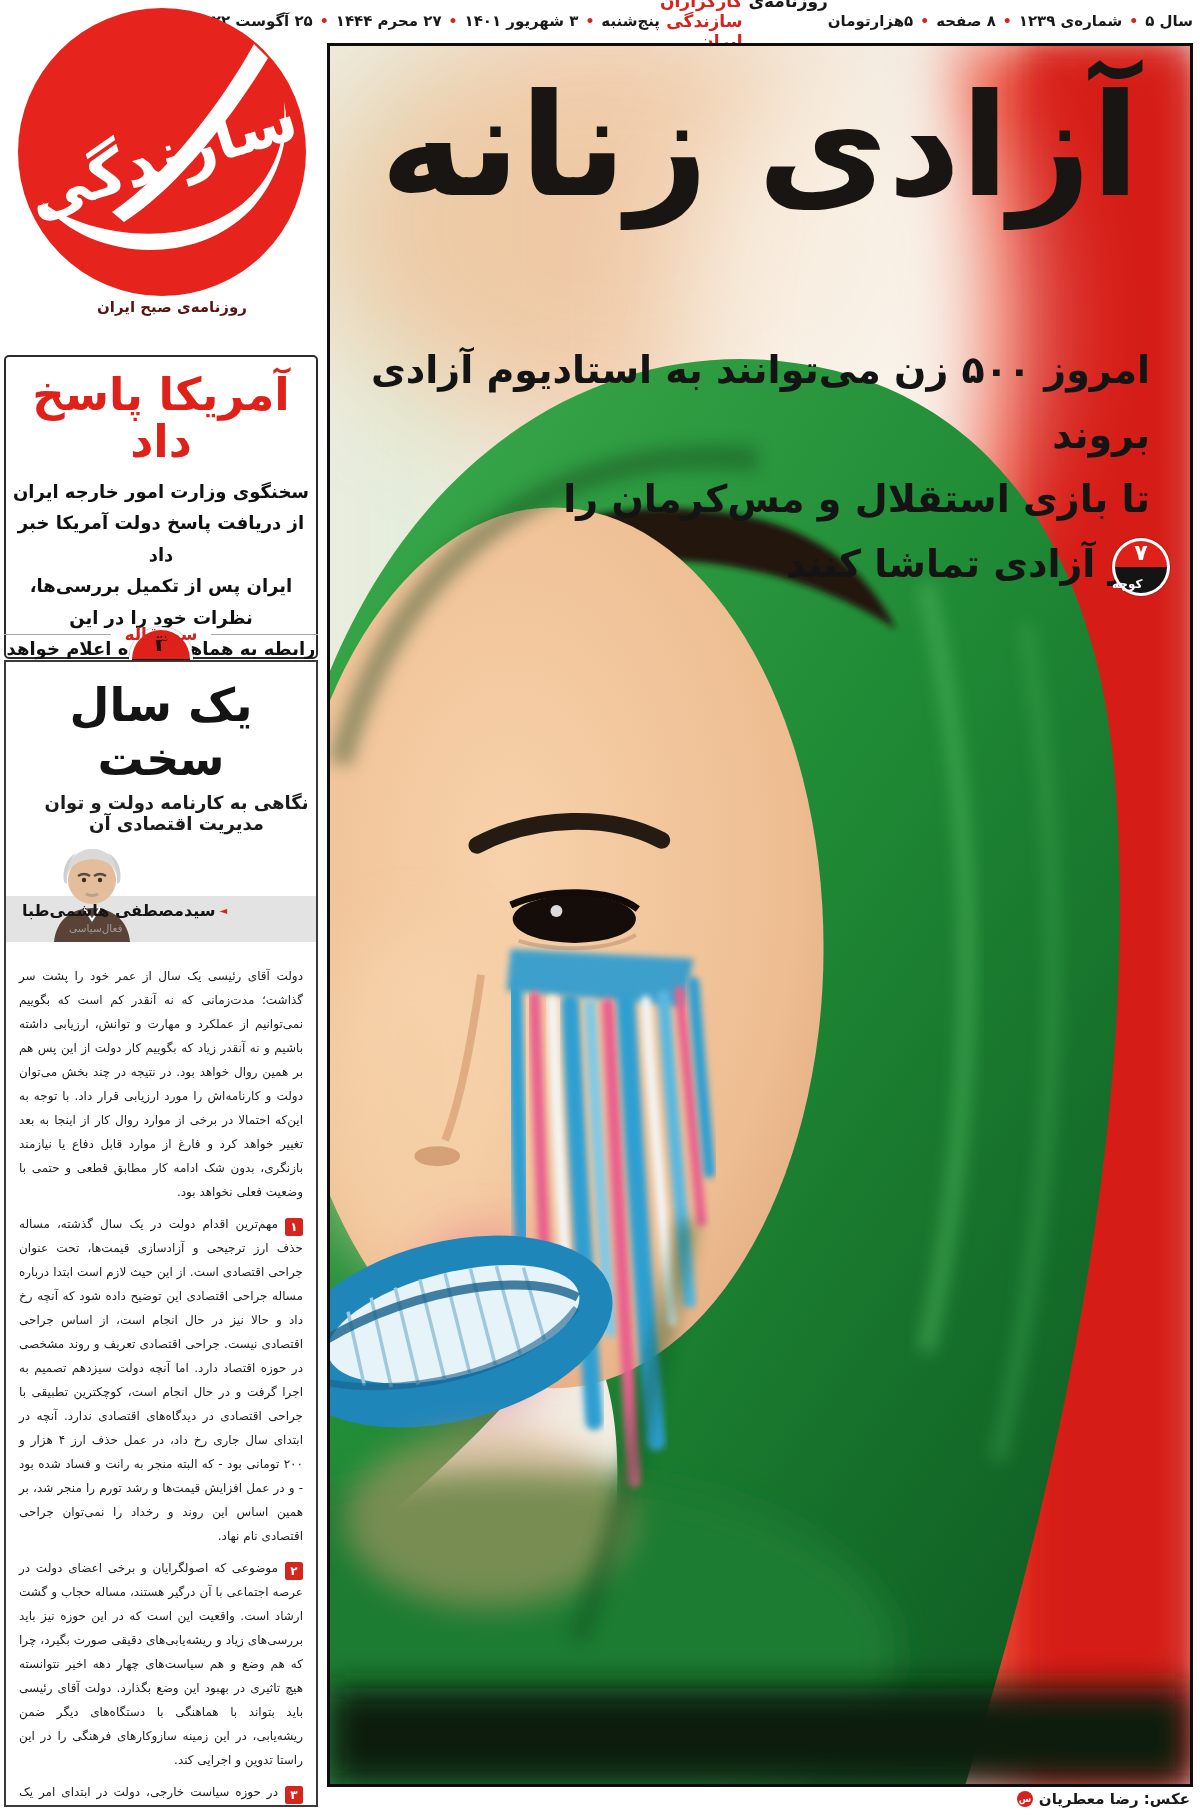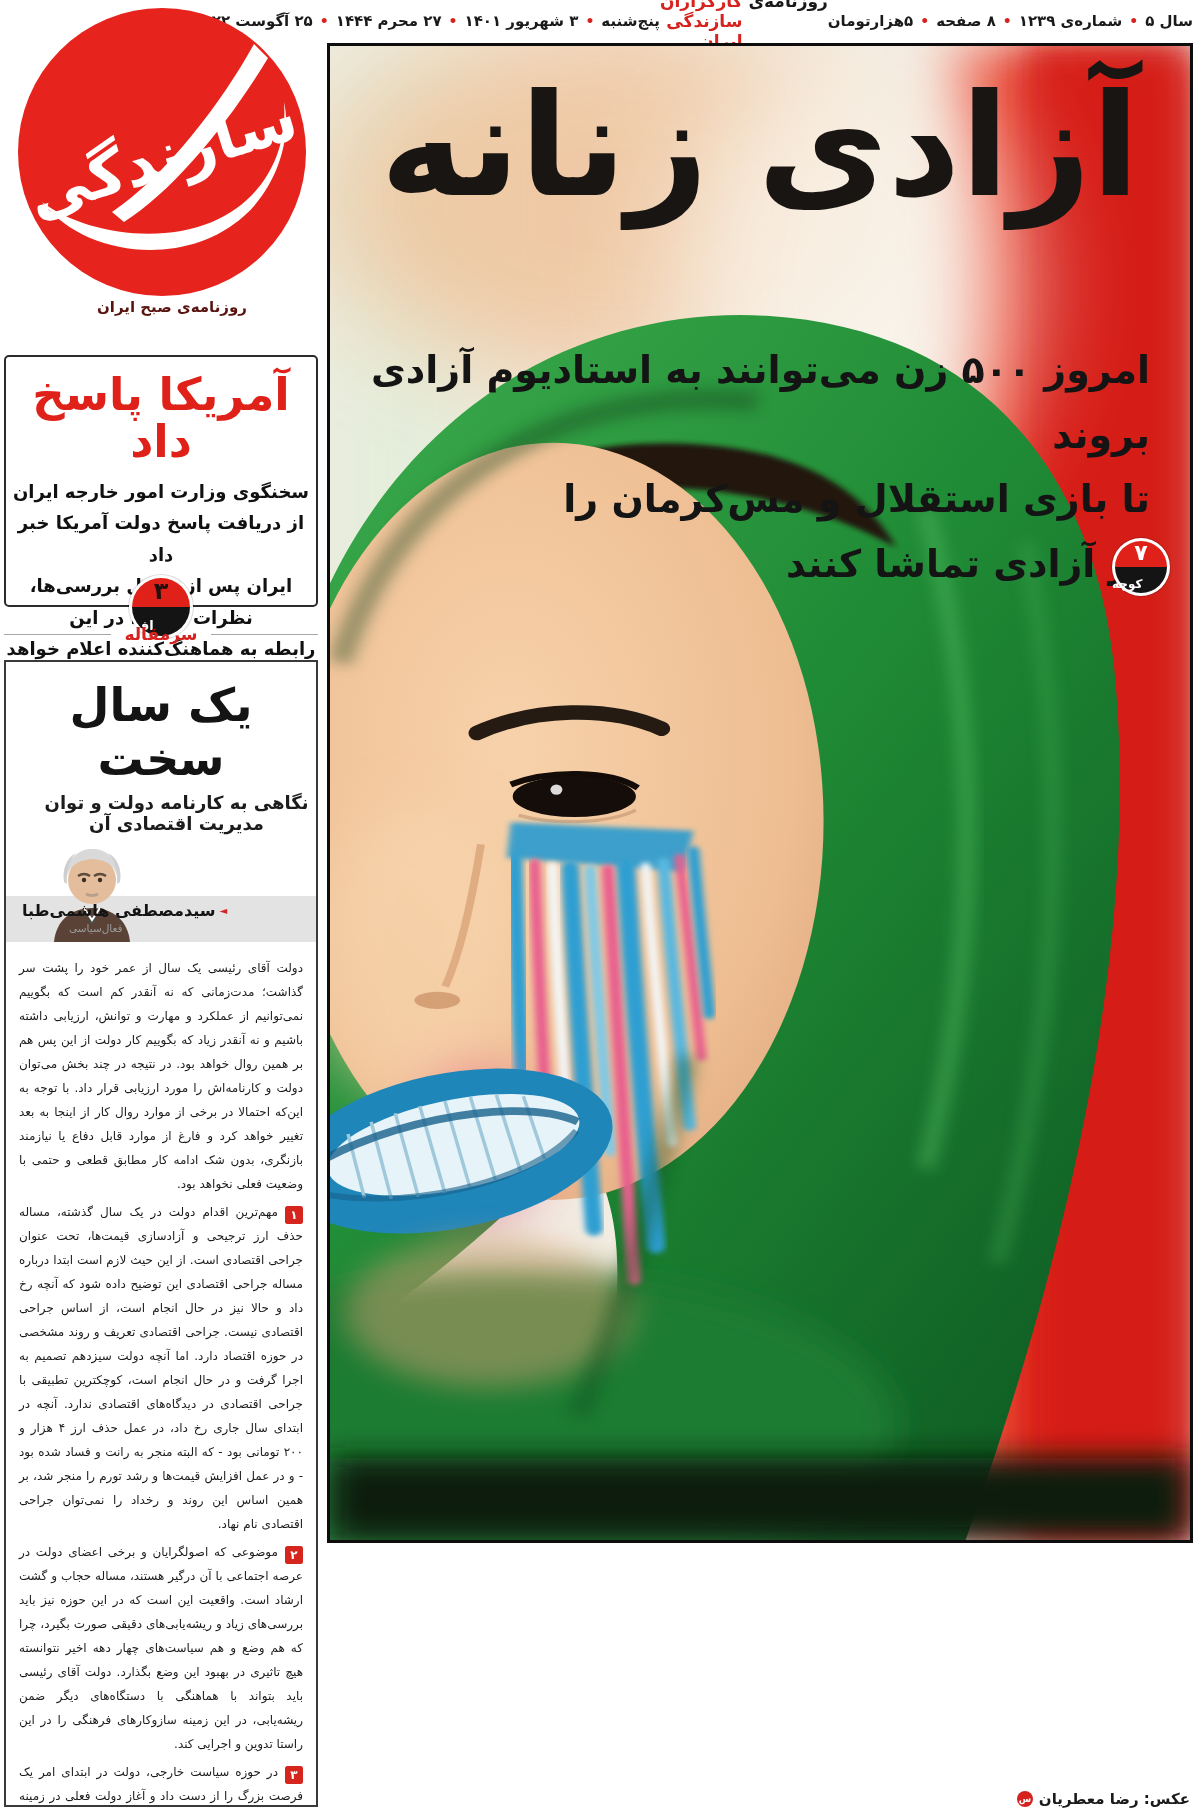--- a/index.html
+++ b/index.html
@@ -16,21 +16,21 @@
   .tb-name { display:flex; gap:6px; font-size:17px; font-weight:bold; }
   .tb-name .red { color:#d6231f; }
 
   
   .leftcol { position:absolute; left:0; top:0; width:322px; height:1815px; }
 
   .logo-wrap { position:absolute; top:6px; right:14px; width:292px; height:292px; }
   .logo-tagline { position:absolute; top:298px; right:40px; width:220px; text-align:center;
                   font-size:15px; font-weight:bold; color:#5a1410; }
 
-  .america-box { position:absolute; top:355px; right:4px; left:4px; height:252px;
+  .america-box { position:absolute; top:355px; right:4px; left:4px; height:304px;
                  border:2px solid #2b2b2b; border-radius:5px; background:#fff; text-align:center; }
   .america-head { margin-top:14px; font-size:45px; font-weight:900; color:#df2119; line-height:1.05; }
   .america-deck { margin-top:10px; font-size:18px; font-weight:bold; color:#111; line-height:1.75; }
 
   .page-badge { position:absolute; width:64px; height:64px; border-radius:50%;
                 background:#fff; box-shadow:0 0 0 1px rgba(0,0,0,.15); }
   .page-badge .inner { position:absolute; inset:3px; border-radius:50%; overflow:hidden;
                        background:linear-gradient(180deg,#df2119 0 50%,#141414 50% 100%); }
   .page-badge .num { position:absolute; top:3px; left:0; right:0; text-align:center;
                      font-size:24px; font-weight:900; line-height:1.1; }
@@ -54,28 +54,28 @@
   .byline { position:relative; margin-top:10px; height:100px; }
   .byline .strip { position:absolute; left:0; right:0; bottom:2px; height:46px; background:#e3e3e3; }
   .byline .photo { position:absolute; right:178px; bottom:2px; width:92px; height:96px; }
   .byline .who { position:absolute; left:16px; bottom:10px; text-align:left; direction:rtl; }
   .byline .name { font-size:16px; font-weight:900; color:#141414; }
   .byline .mark { color:#d6231f; font-size:10px; margin-left:4px; vertical-align:2px; }
   .byline .role { margin-top:2px; font-size:10.5px; color:#9a9a9a; text-align:left;margin-left:47px; }
 
   .ed-body { padding:12px 13px 0 13px; height:945px; overflow:hidden;
              font-size:12px; line-height:24px; text-align:justify; color:#1c1c1c; }
-  .ed-body p { margin-bottom:4px; }
+  .ed-body p { margin-bottom:4px;margin-top:8px; }
   .pnum { display:inline-block; width:18px; height:18px; margin-left:7px; border-radius:2.5px;
           background:#d6251d; color:#fff; font-size:12px; font-weight:bold; text-align:center;
           line-height:18px; vertical-align:-3px; }
   .pnum:empty { display:none; }
 
   
-  .photo-frame { position:absolute; left:327px; top:43px; width:866px; height:1500px;
+  .photo-frame { position:absolute; left:327px; top:43px; width:866px; height:1744px;
                  border:3px solid #0d0d0d; background:#fdba74; overflow:hidden;text-decoration:underline; }
   .photo-frame svg.art { position:absolute; inset:0; width:100%; height:100%; }
   .cover-headline { position:absolute; top:18px; left:0; right:0; text-align:center;
                     font-size:142px; font-weight:900; color:#191512; line-height:1.15; letter-spacing:-2px; }
   .cover-deck { position:absolute; top:292px; right:40px; text-align:right;
                 font-size:38px; font-weight:bold; color:#141414; line-height:1.7; }
 
   .credit { position:absolute; top:1790px; right:10px; display:flex; align-items:center; gap:6px;
             direction:rtl; font-size:15px; font-weight:bold; color:#1a1a1a; }
   .credit .dot { width:16px; height:16px; border-radius:50%; background:#d6231f; color:#fff;

